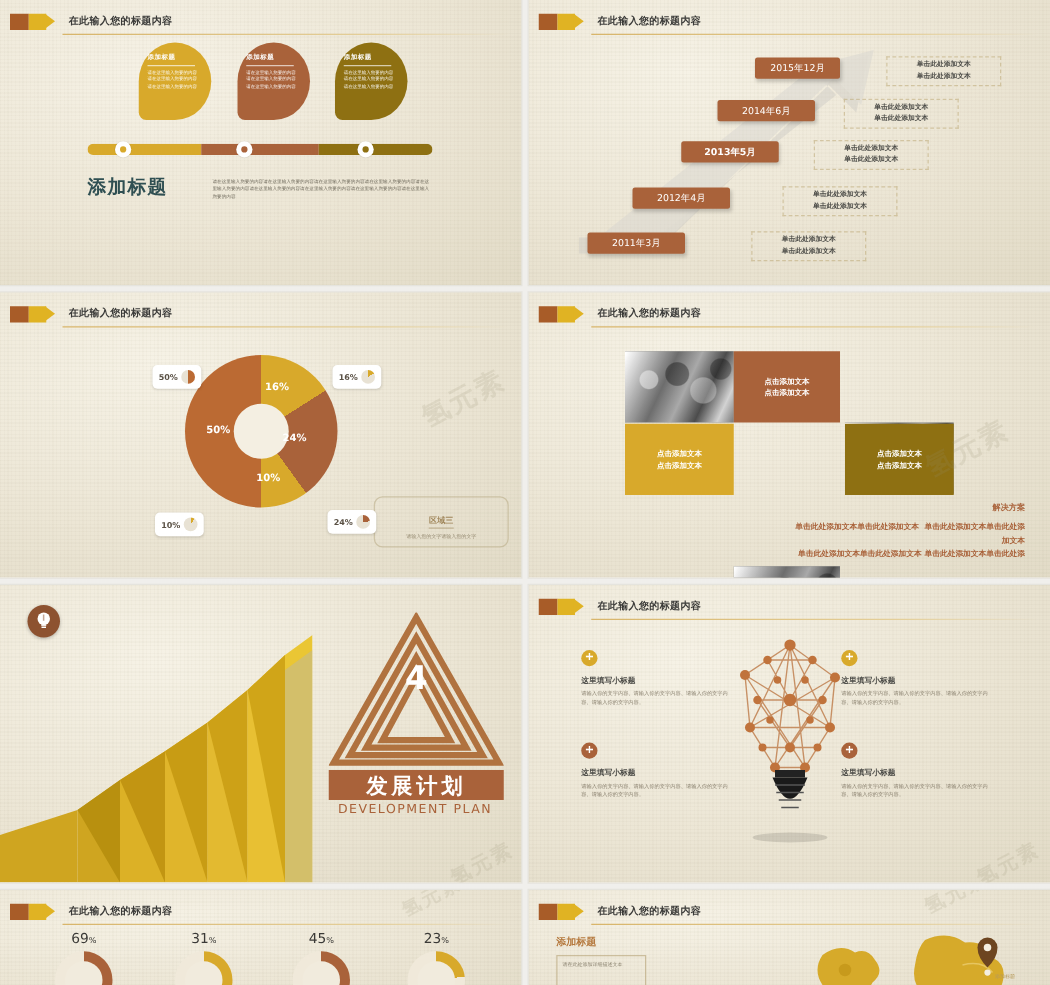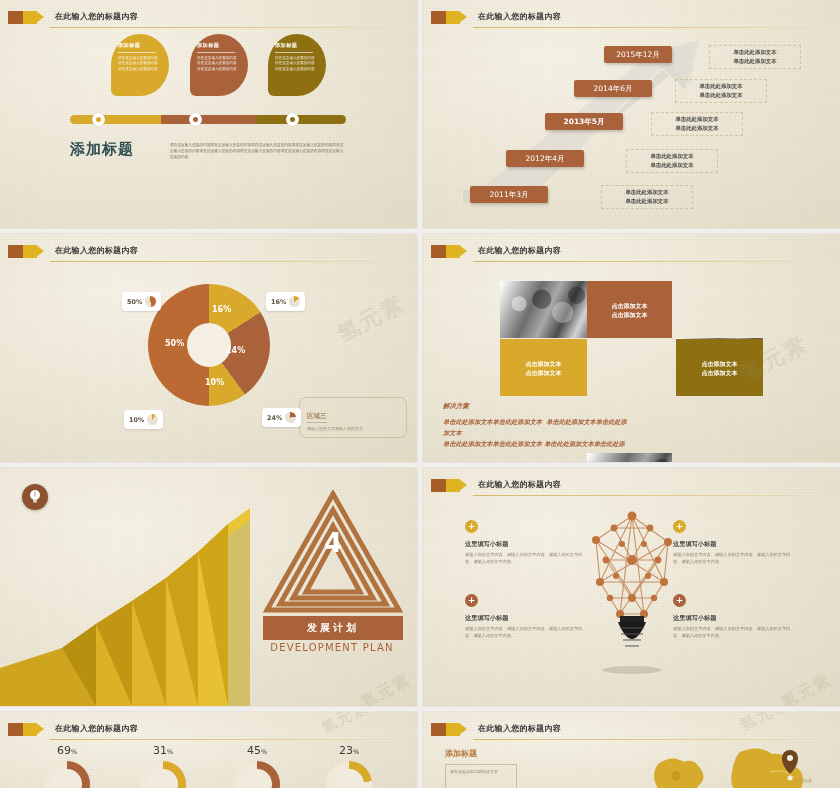--- a/index.html
+++ b/index.html
@@ -145,39 +145,39 @@
   .ph::after{
     content:""; position:absolute; inset:0;
     background:
       radial-gradient(circle at 22% 40%, rgba(255,255,255,.45) 0 7px, transparent 8px),
       radial-gradient(circle at 48% 32%, rgba(0,0,0,.35) 0 9px, transparent 10px),
       radial-gradient(circle at 72% 55%, rgba(255,255,255,.3) 0 10px, transparent 11px),
       radial-gradient(circle at 88% 25%, rgba(0,0,0,.3) 0 8px, transparent 9px);
   }
   .cbox{ display:flex; align-items:center; justify-content:center; text-align:center;
          color:#fff; font-size:6px; font-weight:bold; line-height:9px; }
-  .s4foot{ position:absolute; left:20px; right:20px; top:130px; text-align:left;font-style:italic; }
+  .s4foot{ position:absolute; left:20px; right:20px; top:130px; text-align:right; }
   .s4foot .h{ font-size:6.5px; font-weight:bold; color:#a9623a; margin-bottom:5px; }
   .s4foot .p{ font-size:6.2px; font-weight:bold; color:#a9623a; line-height:11px; }
 
   
   .bulbBadge{
     position:absolute; left:22px; top:16px; width:26px; height:26px; border-radius:50%;
     background:#8d5230; display:flex; align-items:center; justify-content:center;
     box-shadow:0 1px 3px rgba(0,0,0,.25);
   }
   .stairs{ position:absolute; left:0; bottom:0; width:250px; height:210px; }
   .tri{ position:absolute; right:14px; top:22px; width:140px; height:125px; }
   .num4{
     position:absolute; left:0; right:0; top:60px; text-align:center;
     color:#fff; font-size:26px; font-weight:bold;
   }
   .planbar{
     position:absolute; right:14px; top:148px; width:140px; height:24px; background:#a9623a;
-    color:#fff; font-size:10px; font-weight:bold; letter-spacing:3px;
+    color:#fff; font-size:17px; font-weight:bold; letter-spacing:3px;
     display:flex; align-items:center; justify-content:center;
   }
   .planen{
     position:absolute; right:10px; top:174px; width:150px; text-align:center;
     font-size:10px; letter-spacing:1.2px; color:#a9623a;
   }
 
   
   .netbulb{ position:absolute; left:50%; top:30px; margin-left:-62px; width:124px; height:180px; }
   .feat{ position:absolute; width:125px; }
@@ -318,21 +318,21 @@
       <div class="pill" style="left:122px;top:58px;">
         <span>50%</span>
         <span class="minipie" style="background:conic-gradient(#bb6a33 0 180deg,#e8e2d4 180deg 360deg);"></span>
       </div>
 
       <div class="pill" style="left:266px;top:58px;">
         <span>16%</span>
         <span class="minipie" style="background:conic-gradient(#d8a92b 0 58deg,#e8e2d4 58deg 360deg);"></span>
       </div>
 
-      <div class="callout" style="right:10px;top:163px;text-align:left;">
+      <div class="callout" style="right:10px;top:163px;text-align:center;">
         <div class="ct">区域三</div>
         <div class="cb">请输入您的文字请输入您的文字</div>
       </div>
       <div class="pill" style="left:262px;top:174px;">
         <span>24%</span>
         <span class="minipie" style="background:conic-gradient(#a9623a 0 86deg,#e8e2d4 86deg 360deg);"></span>
       </div>
 
       <div class="pill" style="left:124px;top:176px;">
         <span>10%</span>

